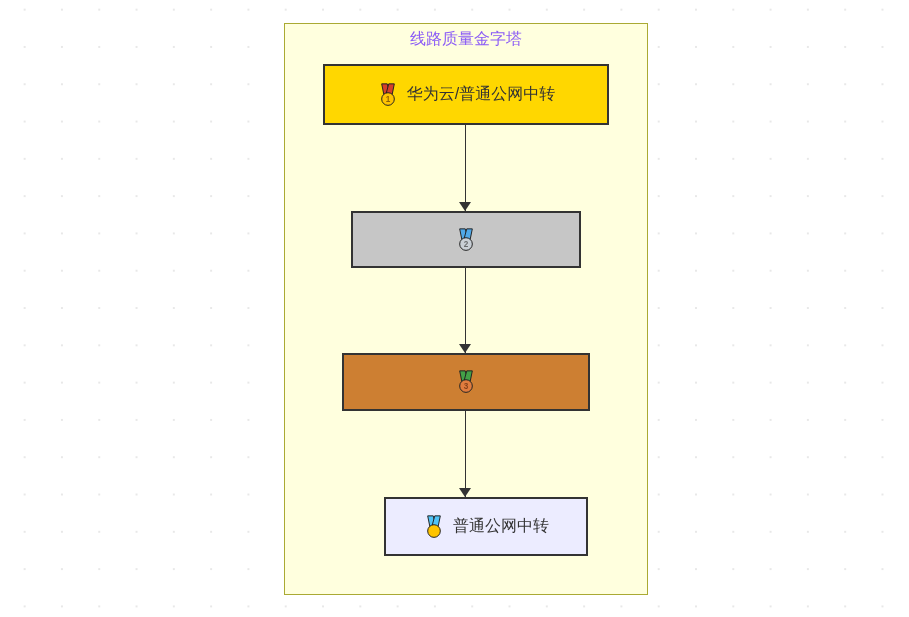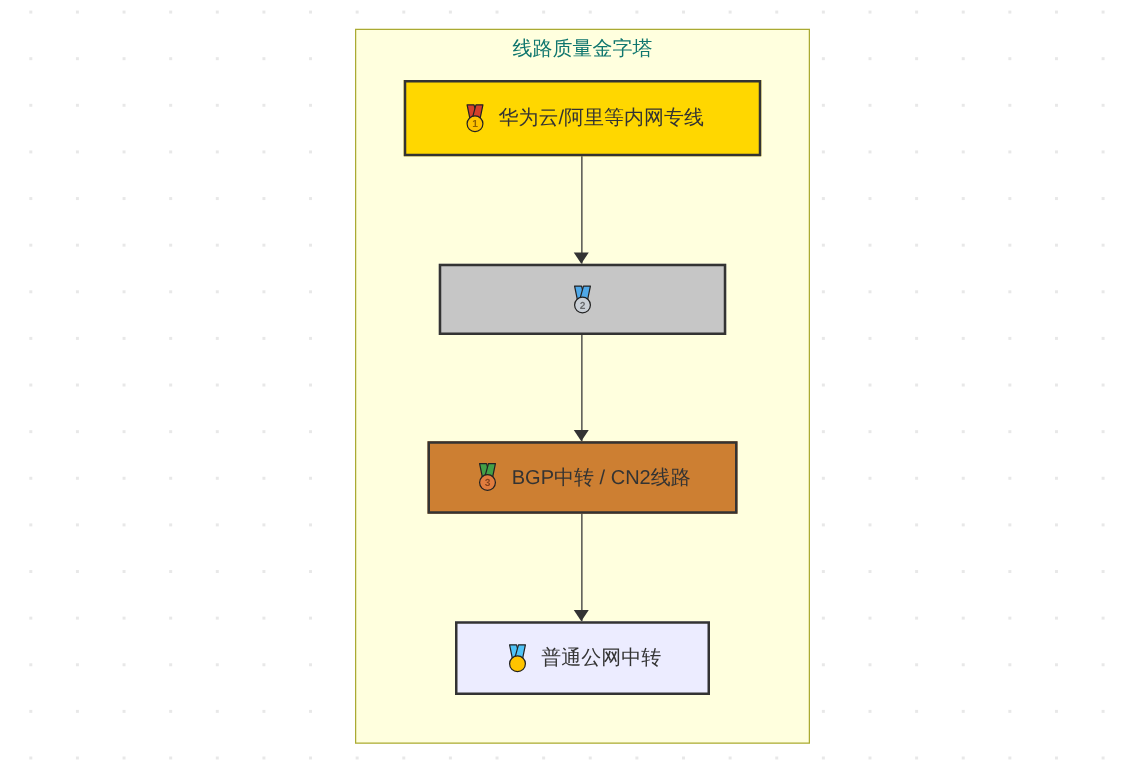--- a/index.html
+++ b/index.html
@@ -23,36 +23,36 @@
     width: 364px; height: 572px;
     background: #ffffde;
     border: 1.5px solid #aaaa33;
   }
   .subgraph-title {
     position: absolute;
     left: 0; top: 5px;
     width: 100%;
     text-align: center;
     font-size: 16px;
-    color: #0f766e;
+    color: #8b5cf6;
   }
   .node {
     position: absolute;
     display: flex;
     align-items: center;
     justify-content: center;
     gap: 8px;
     border: 2px solid #333333;
     font-size: 16px;
     color: #333333;
   }
   .node-gold   { left: 323px; top:  64px; width: 286px; height: 61px; background: #FFD700; }
   .node-silver { left: 351px; top: 211px; width: 230px; height: 57px; background: #C6C6C6; }
   .node-bronze { left: 342px; top: 353px; width: 248px; height: 58px; background: #CD7F32; }
-  .node-public { left: 364px; top: 497px; width: 204px; height: 59px; background: #ECECFF; }
+  .node-public { left: 384px; top: 497px; width: 204px; height: 59px; background: #ECECFF; }
   .medal { width: 22px; height: 24px; flex: 0 0 auto; display: block; }
   .edge {
     position: absolute;
     left: 464.5px;
     width: 1.5px;
     background: #333333;
   }
   .edge-1 { top: 125px; height: 86px; }
   .edge-2 { top: 268px; height: 85px; }
   .edge-3 { top: 411px; height: 86px; }
@@ -77,21 +77,21 @@
 
   <div class="node node-gold">
     <svg class="medal" viewBox="0 0 20 22">
       <g stroke="#222222" stroke-width="0.9" stroke-linejoin="round" fill="#D5402B">
         <path d="M4.2 0.8 L9.3 0.8 L11.6 9.2 L6.2 10.6 Z"></path>
         <path d="M15.8 0.8 L10.7 0.8 L8.4 9.2 L13.8 10.6 Z"></path>
       </g>
       <circle cx="10" cy="14.7" r="5.8" stroke="#222222" stroke-width="0.9" fill="#FFC400"></circle>
       <text x="10" y="17.3" text-anchor="middle" font-size="7.5" font-weight="bold" fill="rgba(70,35,0,0.6)">1</text>
     </svg>
-    <span class="node-label">华为云/阿里等内网专线</span>
+    <span class="node-label">华为云/普通公网中转</span>
   </div>
 
   <div class="edge edge-1">
       <span class="head"></span>
     </div>
 
   <div class="node node-silver">
     <svg class="medal" viewBox="0 0 20 22">
       <g stroke="#222222" stroke-width="0.9" stroke-linejoin="round" fill="#4FA8E8">
         <path d="M4.2 0.8 L9.3 0.8 L11.6 9.2 L6.2 10.6 Z"></path>
@@ -108,21 +108,20 @@
 
   <div class="node node-bronze">
     <svg class="medal" viewBox="0 0 20 22">
       <g stroke="#222222" stroke-width="0.9" stroke-linejoin="round" fill="#43A047">
         <path d="M4.2 0.8 L9.3 0.8 L11.6 9.2 L6.2 10.6 Z"></path>
         <path d="M15.8 0.8 L10.7 0.8 L8.4 9.2 L13.8 10.6 Z"></path>
       </g>
       <circle cx="10" cy="14.7" r="5.8" stroke="#222222" stroke-width="0.9" fill="#E07C3E"></circle>
       <text x="10" y="17.3" text-anchor="middle" font-size="7.5" font-weight="bold" fill="rgba(70,25,0,0.6)">3</text>
     </svg>
-    <span class="node-label">BGP中转 / CN2线路</span>
   </div>
 
   <div class="edge edge-3">
       <span class="head"></span>
     </div>
 
   <div class="node node-public">
     <svg class="medal" viewBox="0 0 20 22">
       <g stroke="#222222" stroke-width="0.9" stroke-linejoin="round" fill="#4FC3F7">
         <path d="M4.2 0.8 L9.3 0.8 L11.6 9.2 L6.2 10.6 Z"></path>

